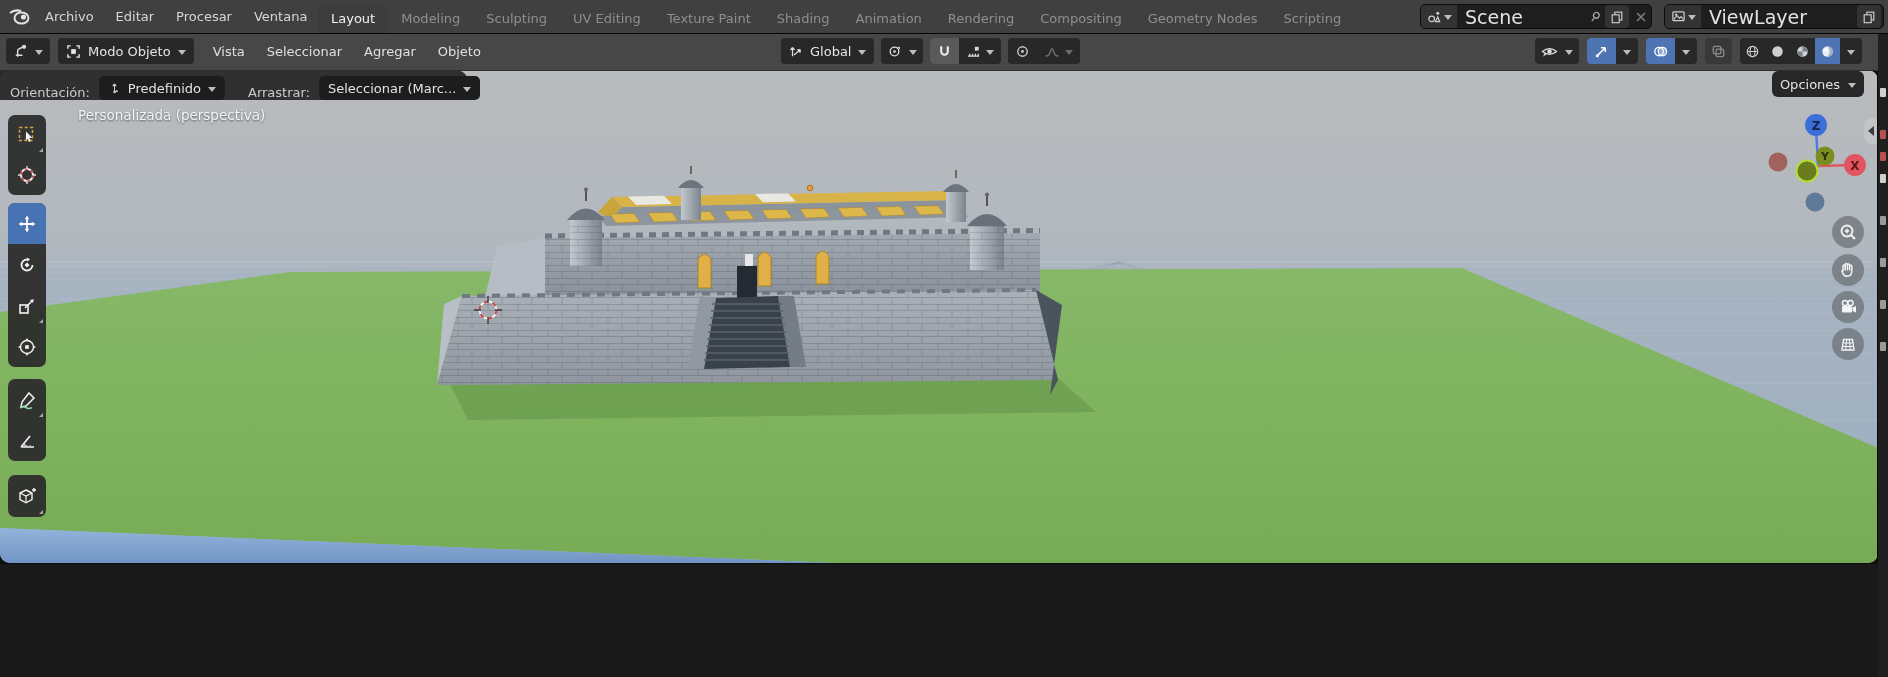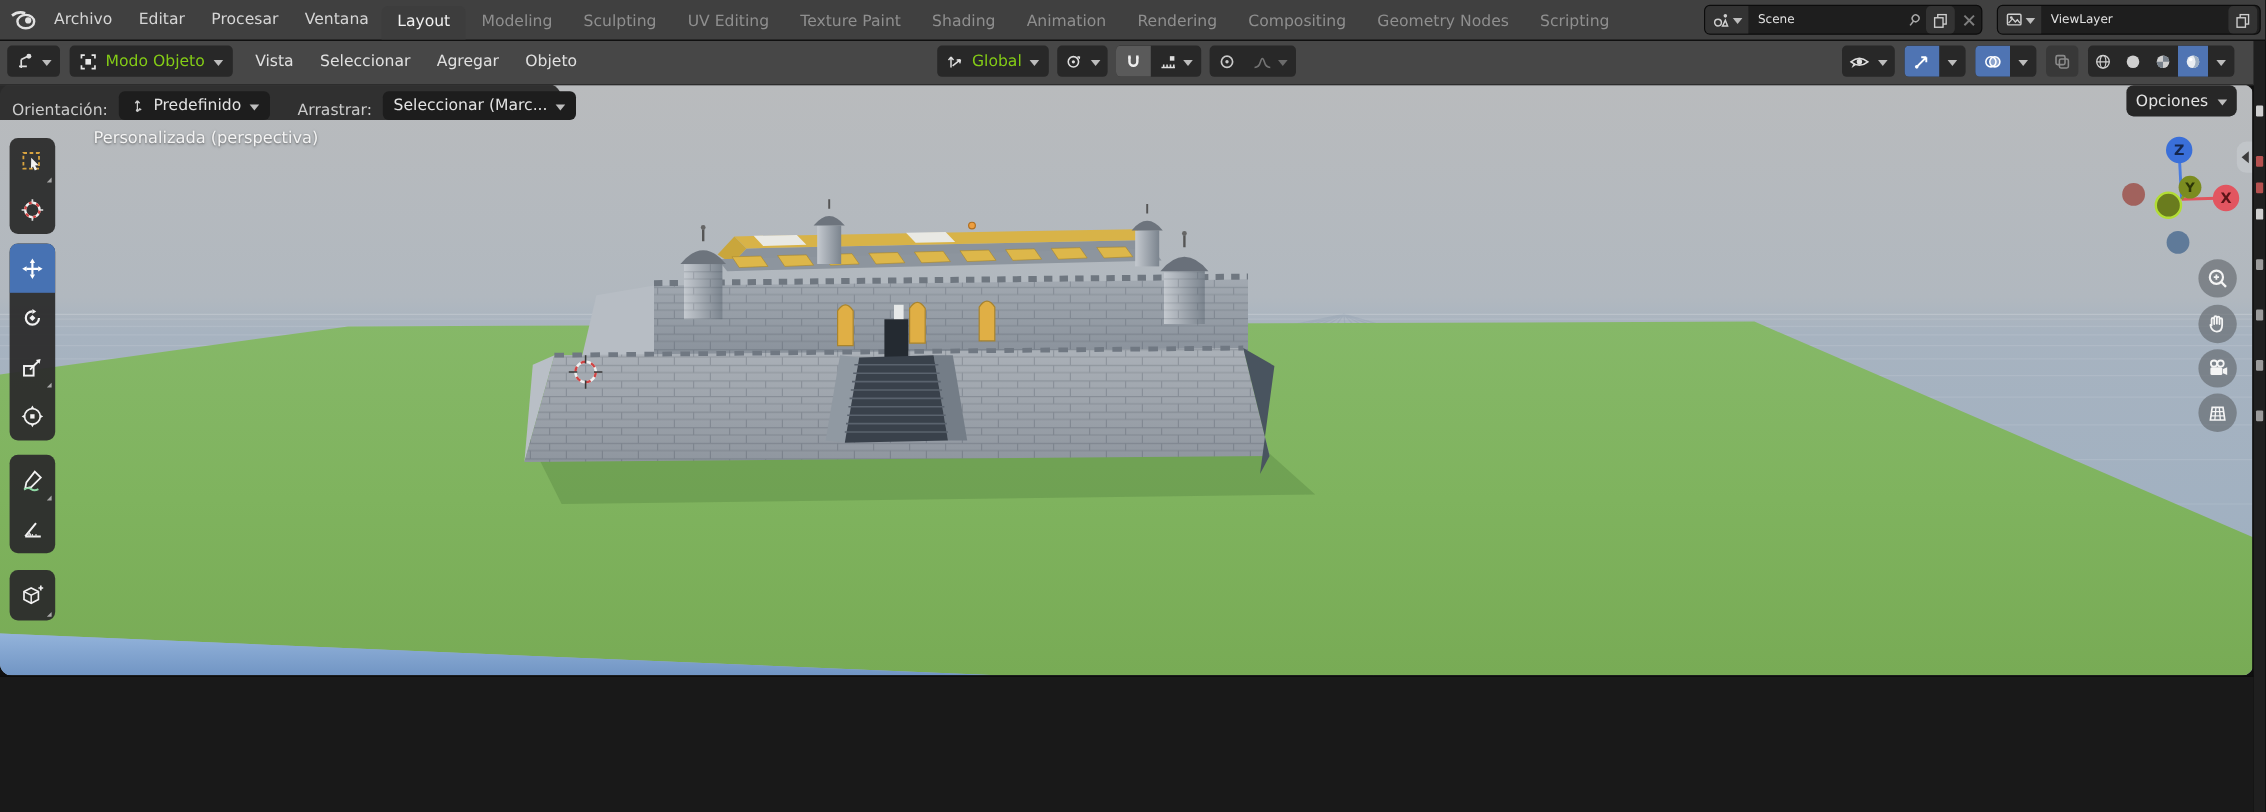--- a/index.html
+++ b/index.html
@@ -9,27 +9,27 @@
   
   .topbar{position:absolute;left:0;top:0;width:1888px;height:33px;background:#404040;border-bottom:1px solid #060606;z-index:6;}
   .menus{position:absolute;left:34px;top:0;height:33px;display:flex;align-items:center;}
   .menu-item{color:#d6d6d6;font-size:13px;padding:5px 11px;border-radius:4px;cursor:default;}
   .logo{position:absolute;left:8px;top:6px;width:24px;height:21px;}
   .tabs{position:absolute;left:318px;top:0;height:33px;display:flex;align-items:flex-end;}
   .tab{font-size:13px;color:#8f8f8f;padding:6px 13px 7px 13px;border-radius:5px 5px 0 0;white-space:nowrap;}
   .tab.active{background:#3d3d3d;color:#f1f1f1;}
   .selector{position:absolute;top:4px;height:25px;background:#1e1e1e;border:1px solid #0c0c0c;border-radius:5px;display:flex;align-items:center;box-sizing:border-box;}
   .sel-iconbtn{width:36px;height:23px;background:#333;border-radius:4px 0 0 4px;display:flex;align-items:center;justify-content:center;gap:2px;}
-  .sel-label{flex:1;color:#e2e2e2;font-size:10px;padding-left:8px;white-space:nowrap;overflow:hidden;}
+  .sel-label{flex:1;color:#e2e2e2;font-size:19px;padding-left:8px;white-space:nowrap;overflow:hidden;}
   .sel-btn{width:24px;height:23px;background:#333;border-radius:4px;display:flex;align-items:center;justify-content:center;margin-right:2px;}
   .sel-ico{display:flex;align-items:center;justify-content:center;width:20px;}
   
   .vheader{position:absolute;left:0;top:33px;width:1878px;height:37px;background:#474747;border-bottom:1px solid #2d2d2d;z-index:5;}
   .vh-left{position:absolute;left:6px;top:5px;display:flex;align-items:center;gap:8px;}
-  .btn{background:#282828;border-radius:4px;height:26px;display:flex;align-items:center;color:#84cc16;font-size:13px;padding:0 8px;gap:7px;box-sizing:border-box;}
+  .btn{background:#282828;border-radius:4px;height:26px;display:flex;align-items:center;color:#e5e5e5;font-size:13px;padding:0 8px;gap:7px;box-sizing:border-box;}
   .hmenu{display:flex;align-items:center;}
   .hmenu-item{color:#e0e0e0;font-size:13px;padding:5px 11px;border-radius:4px;}
   .vh-center{position:absolute;left:781px;top:5px;display:flex;align-items:center;gap:7px;}
   .grp{display:flex;background:#282828;border-radius:4px;overflow:hidden;height:26px;align-items:stretch;}
   .seg{display:flex;align-items:center;padding:0 7px;gap:5px;}
   .seg.on{background:#5a5a5a;}
   .seg.blue{background:#4f74b3;}
   .seg.dim{opacity:.45;}
   .vh-right{position:absolute;right:16px;top:5px;display:flex;align-items:center;gap:8px;}
   .caret{width:0;height:0;border-left:4px solid transparent;border-right:4px solid transparent;border-top:5px solid #bdbdbd;margin-top:2px;}

